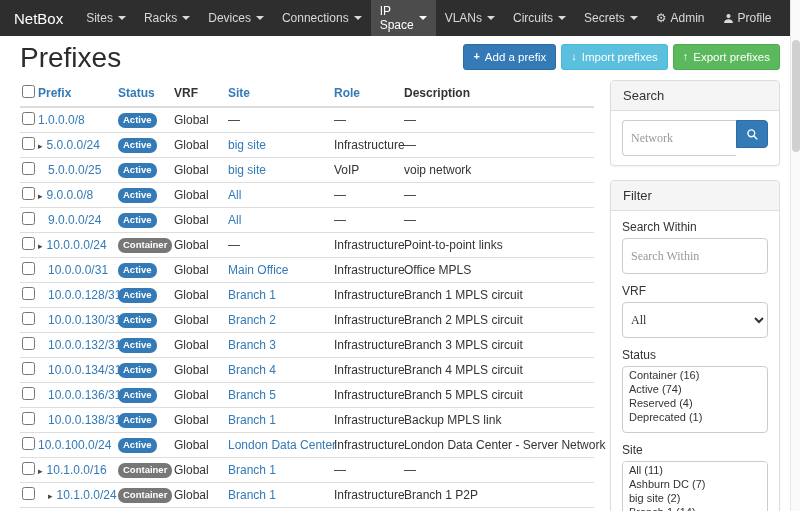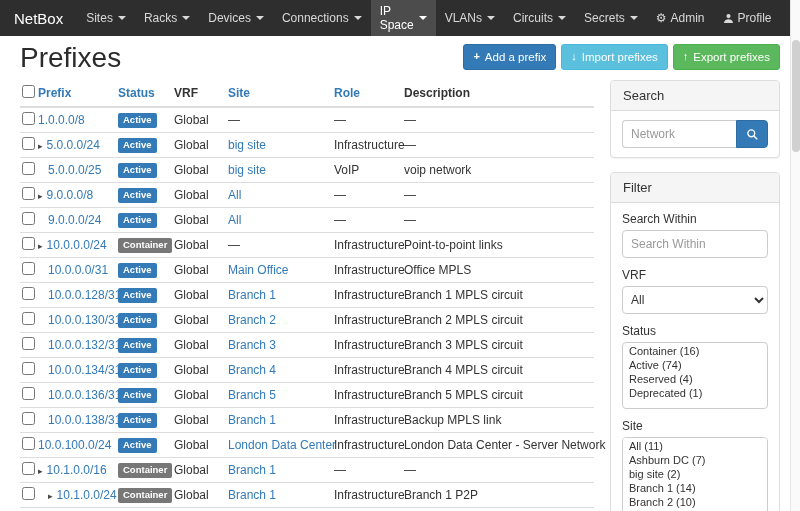--- a/index.html
+++ b/index.html
@@ -30,31 +30,31 @@
 
   
   .main-row{display:flex;gap:16px;align-items:flex-start}
   .table-wrap{flex:1;min-width:0}
   table{width:100%;border-collapse:collapse;table-layout:fixed}
   th{font-size:12px;font-weight:bold;text-align:left;padding:5px 6px 5px 0;border-bottom:2px solid #ddd;white-space:nowrap;color:#333}
   th a{color:#337ab7}
   td{font-size:12px;padding:4px 6px 4px 0;border-top:1px solid #ddd;white-space:nowrap;vertical-align:middle;color:#333}
   .chk{padding-left:2px !important;width:18px}
   .tree-caret{font-size:9px;color:#444;margin-right:4px}
-  .label{display:inline-block;font-size:9.5px;font-weight:bold;color:#fff;padding:2px 5px 3px;border-radius:2px;line-height:1;white-space:nowrap}
+  .label{display:inline-block;font-size:9.5px;font-weight:bold;color:#fff;padding:2px 5px 3px;border-radius:7px;line-height:1;white-space:nowrap}
   .label-primary{background:#337ab7}
   .label-default{background:#777}
 
   
   .sidebar{width:170px;flex:none}
   .panel{border:1px solid #ddd;border-radius:4px;margin-bottom:14px;box-shadow:0 1px 1px rgba(0,0,0,.05);background:#fff}
   .panel-heading{background:#f5f5f5;padding:7px 12px;font-size:13px;color:#333;border-bottom:1px solid #ddd;border-radius:3px 3px 0 0}
   .panel-body{padding:9px 11px}
   .input-group{display:flex}
-  .form-control{display:block;width:100%;height:28px;border:1px solid #ccc;border-radius:4px;padding:4px 8px;font-size:12px;color:#555;font-family:Liberation Sans, sans-serif;background:#fff}
+  .form-control{display:block;width:100%;height:36px;border:1px solid #ccc;border-radius:4px;padding:4px 8px;font-size:12px;color:#555;font-family:Liberation Serif, serif;background:#fff}
   .form-control::placeholder{color:#999}
   .input-group .form-control{border-radius:4px 0 0 4px;border-right:none;min-width:0}
   .btn-search{width:32px;height:28px;background:#337ab7;border:1px solid #2e6da4;border-radius:0 4px 4px 0;display:flex;align-items:center;justify-content:center;cursor:pointer;flex:none}
   .filter-label{display:block;font-size:12px;color:#333;margin:10px 0 4px;font-weight:400}
   .filter-label.first{margin-top:0}
   select.form-control{padding:3px 4px;color:#333}
   .listbox{border:1px solid #ccc;border-radius:4px;overflow-y:scroll;font-size:11px;color:#333;padding:1px 0;background:#fff}
   .listbox div{padding:0 6px;line-height:14px;white-space:nowrap;cursor:default}
   .lb-status{height:67px}
   .lb-site{height:86px}

